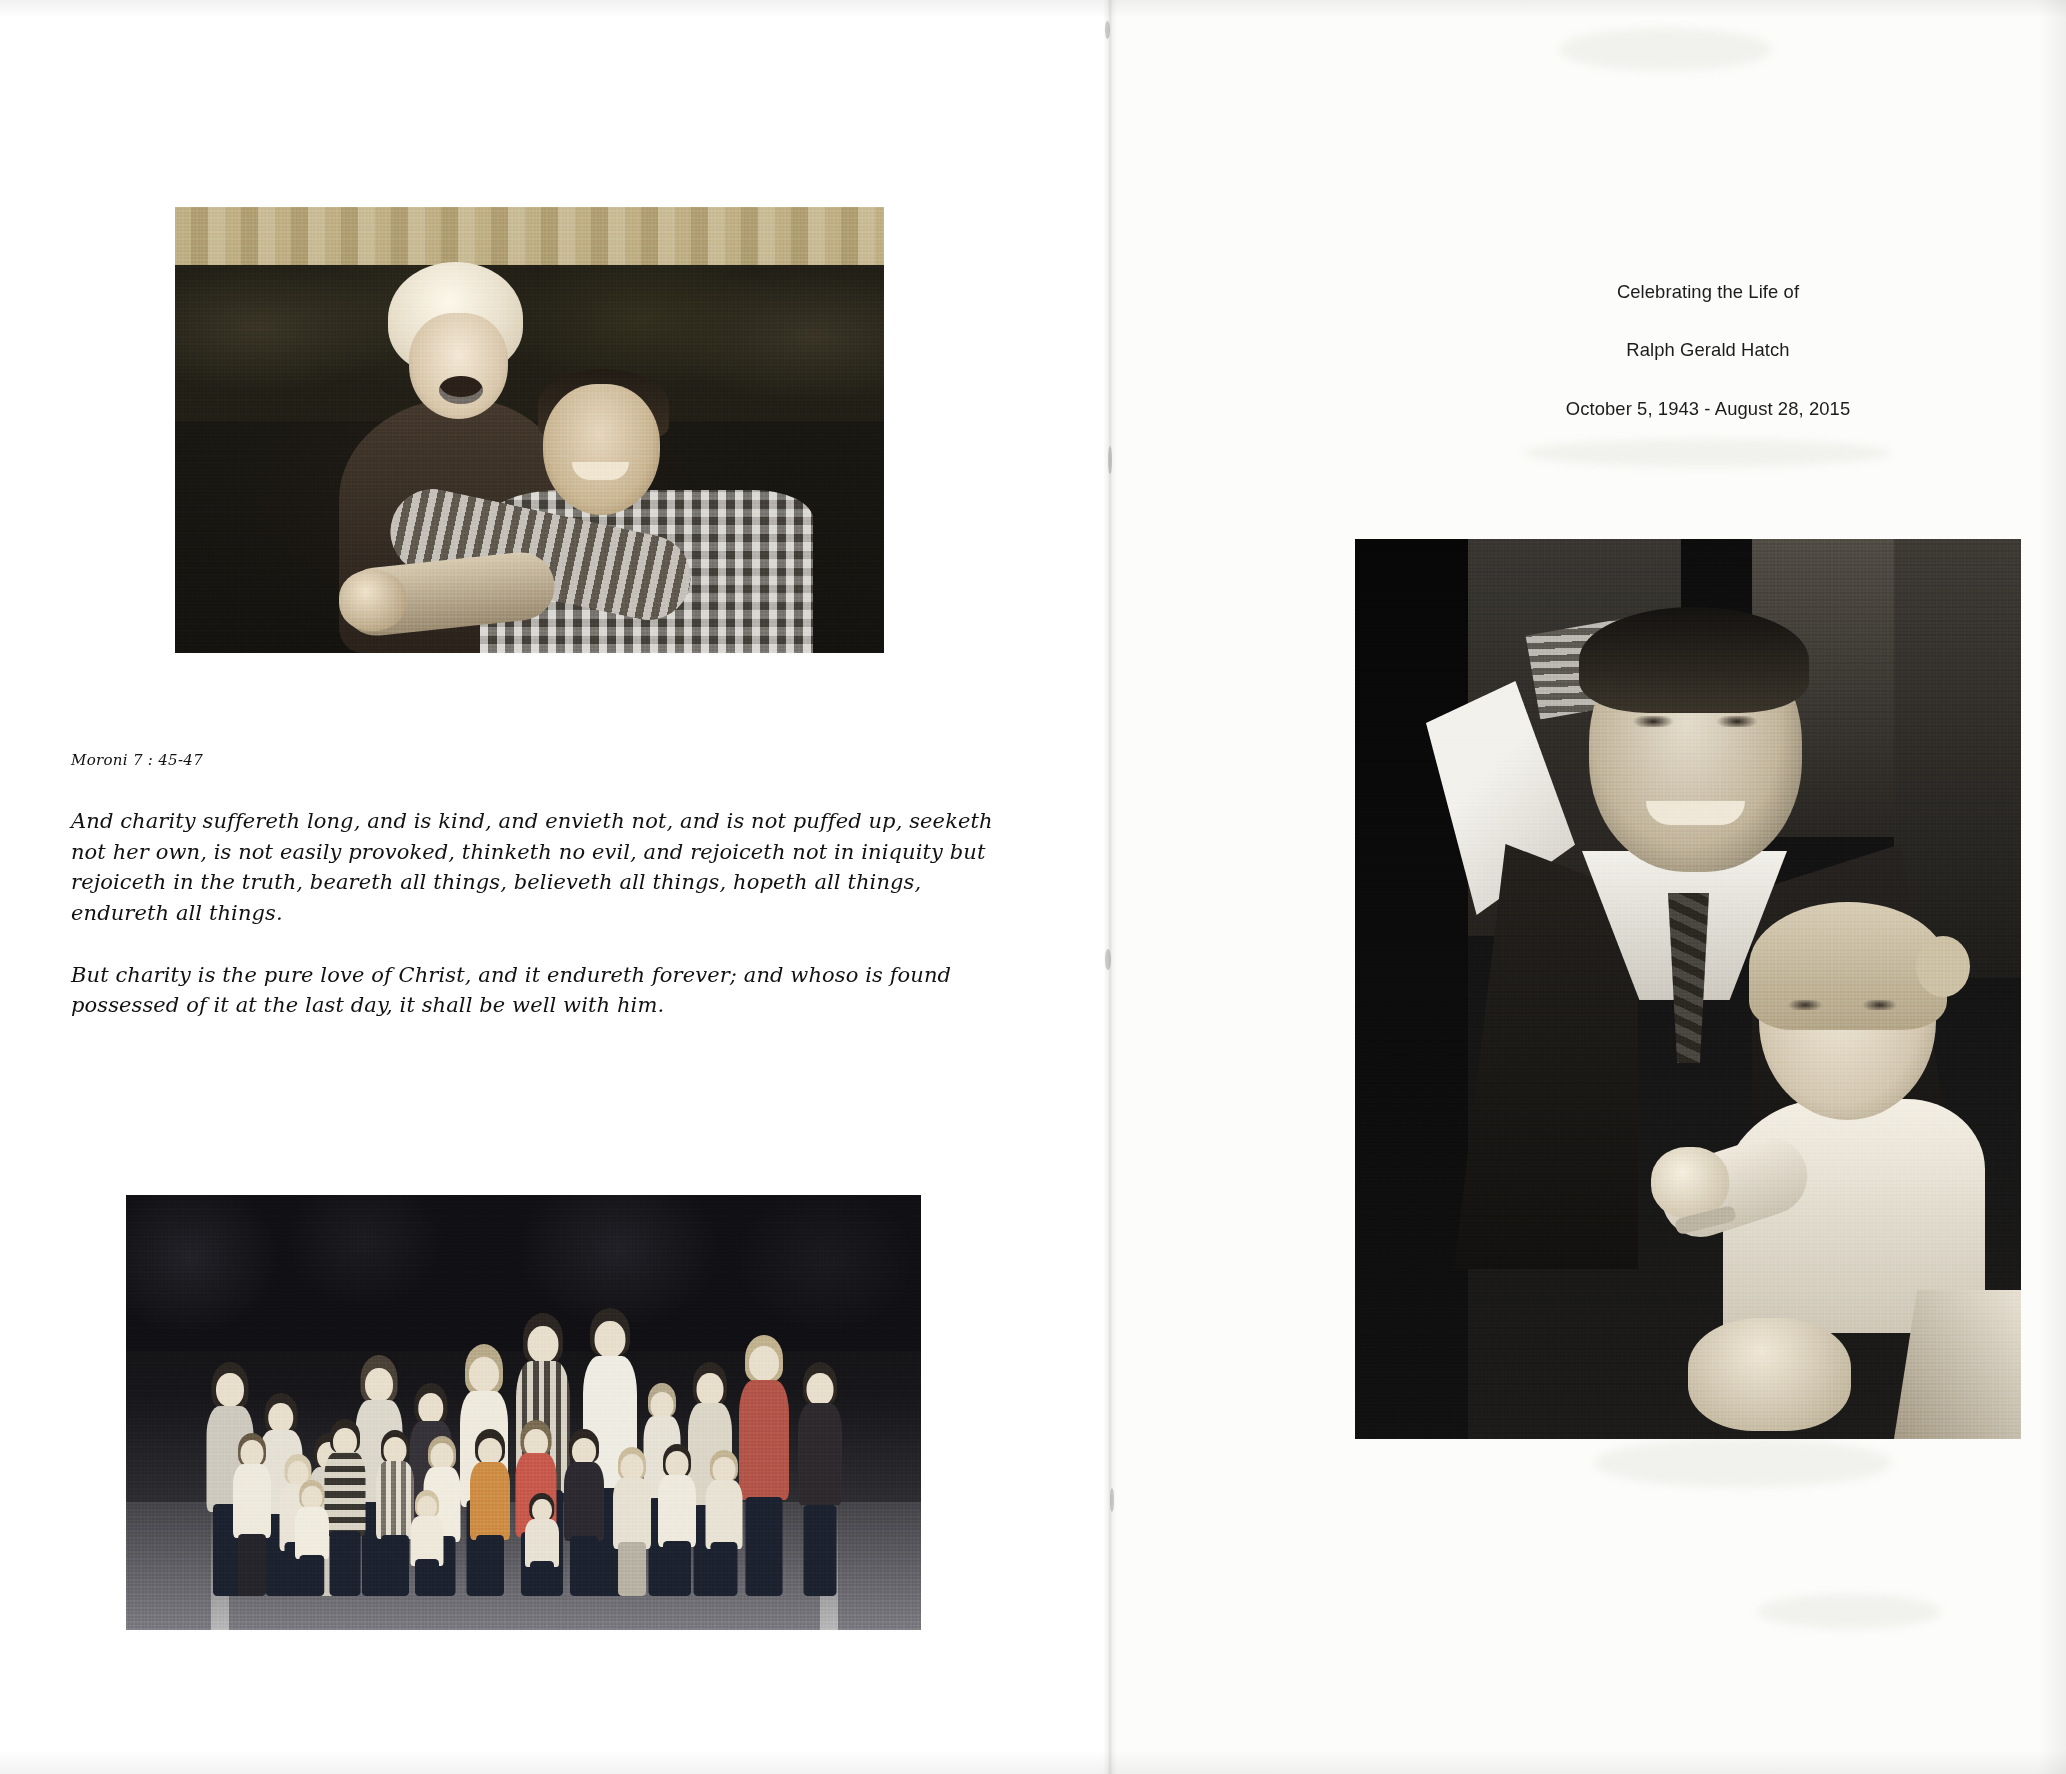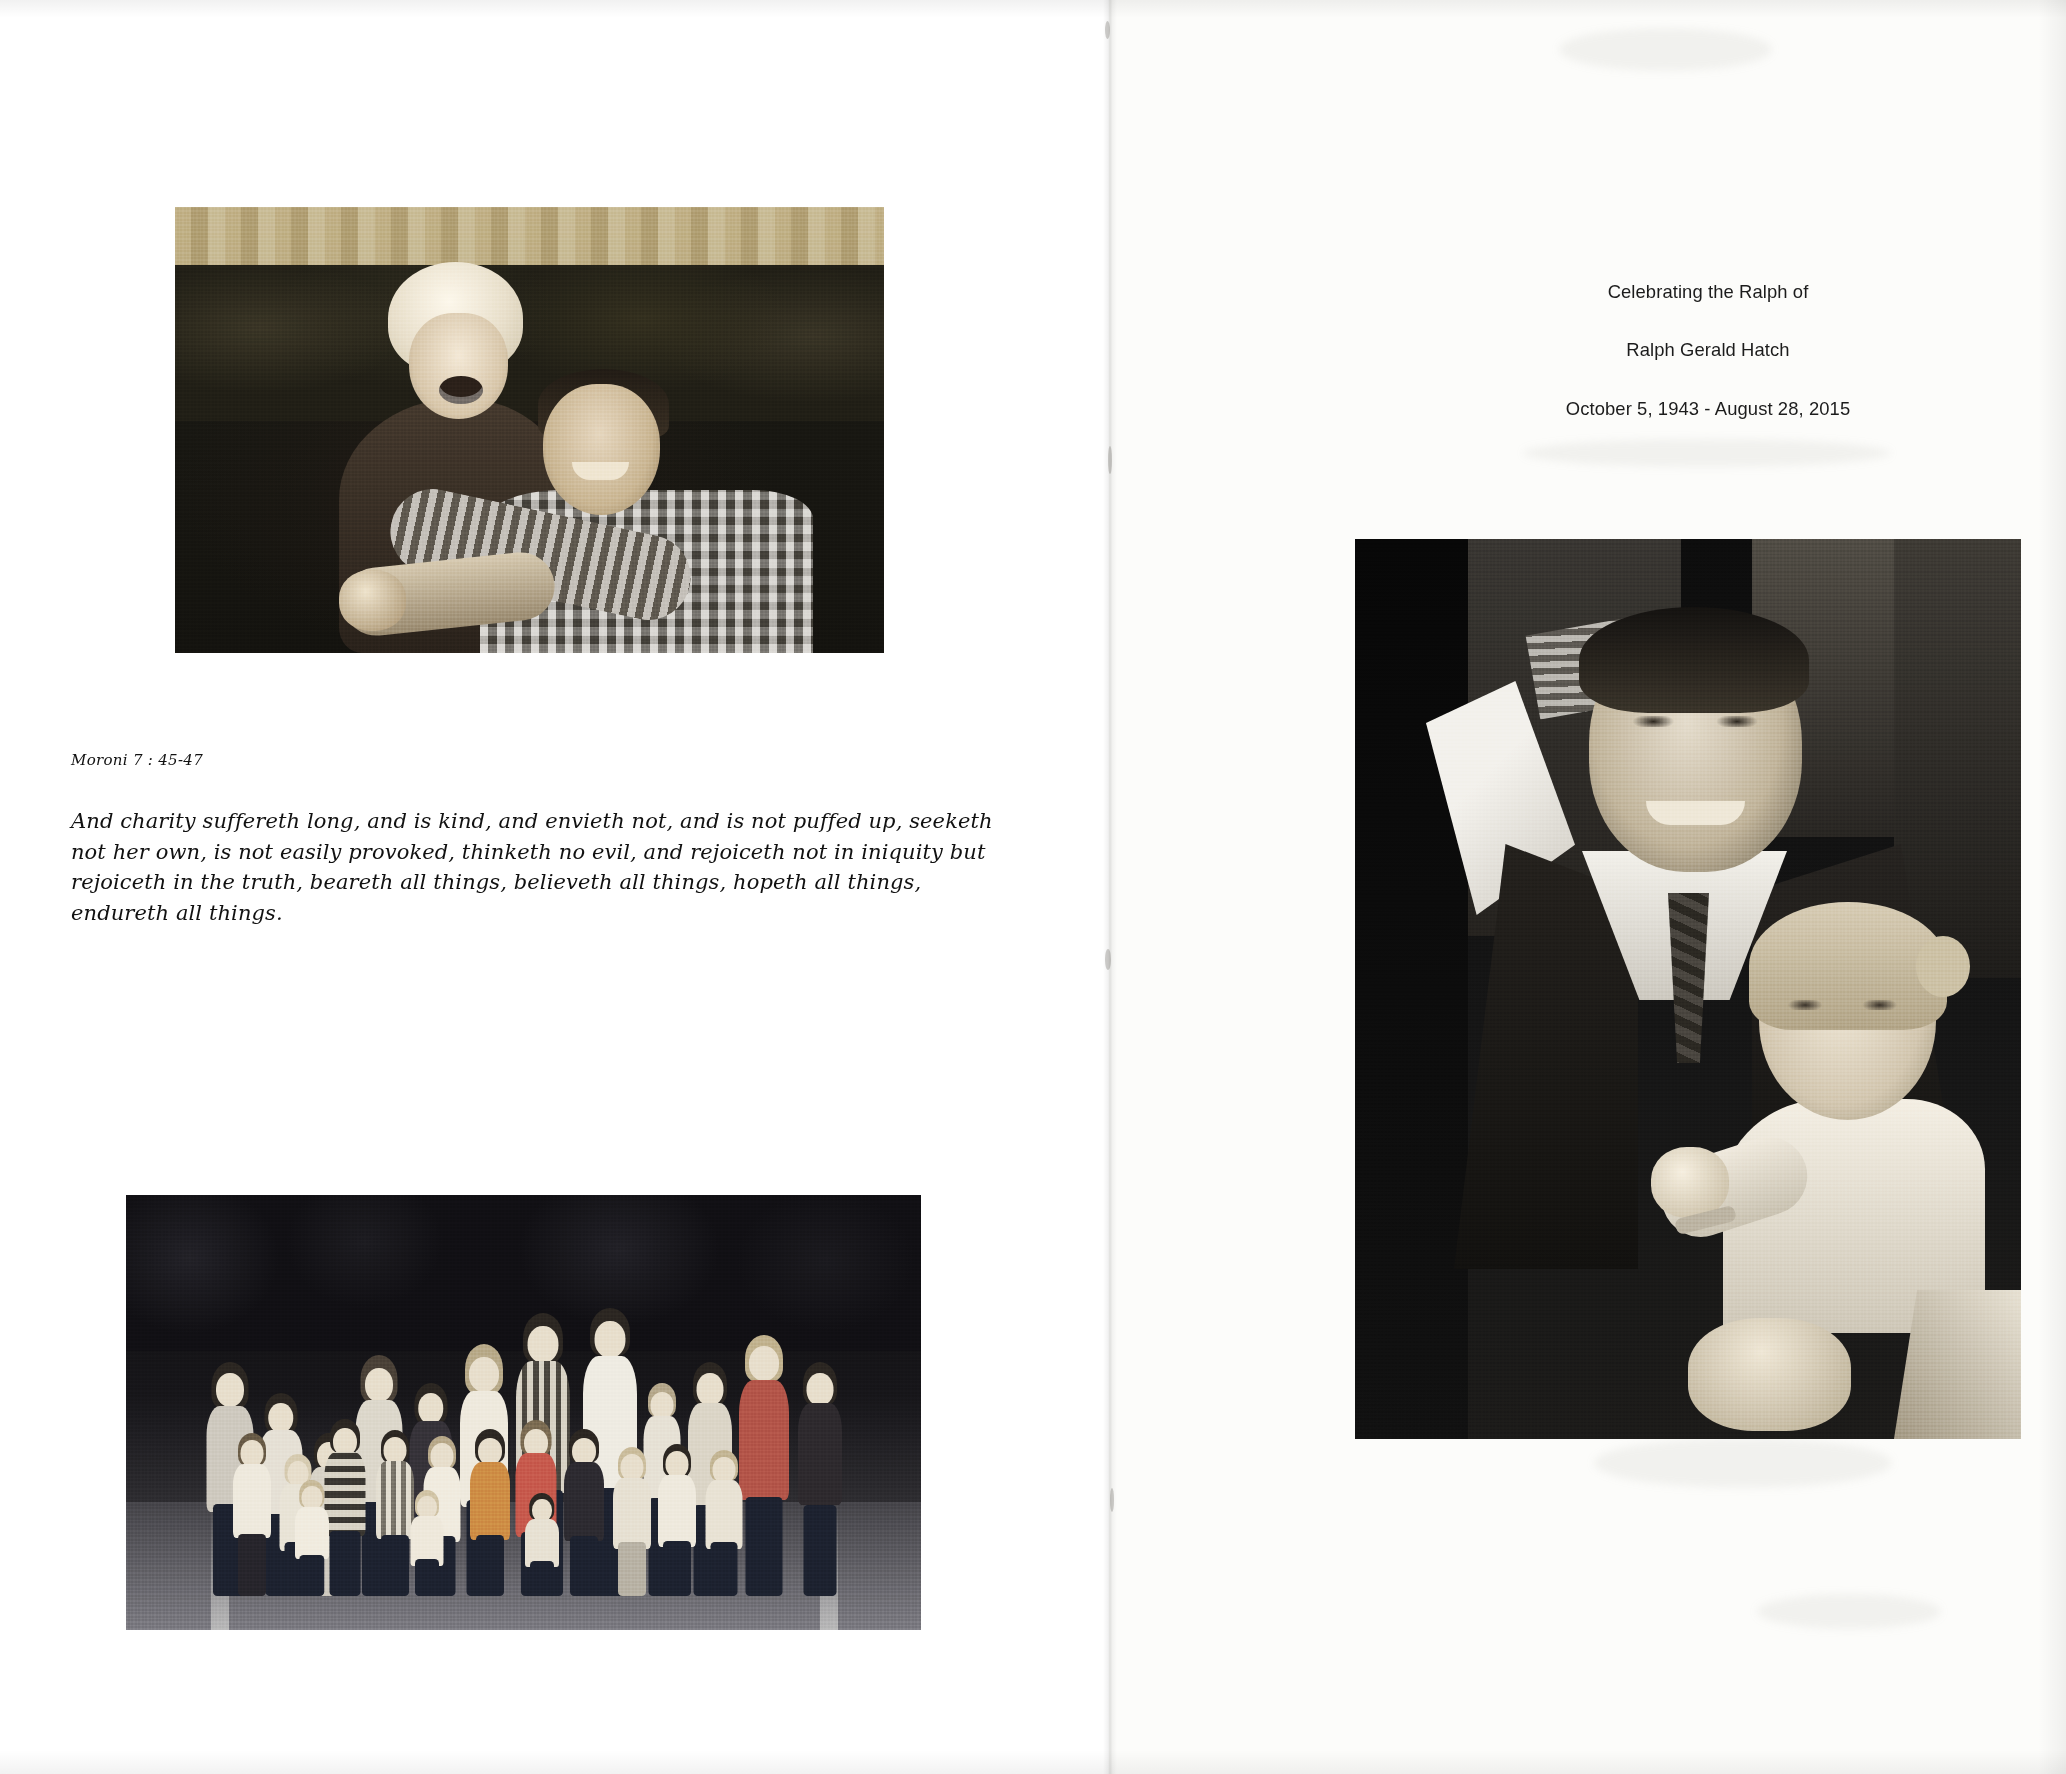--- a/index.html
+++ b/index.html
@@ -451,21 +451,21 @@
   <div class="edge-top"></div>
   <div class="edge-bottom"></div>
   <div class="edge-right"></div>
 
   <div class="smudge" style="left:1559px; top:28px; width:213px; height:43px;"></div>
   <div class="smudge" style="left:1523px; top:439px; width:368px; height:28px;"></div>
   <div class="smudge" style="left:1594px; top:1438px; width:298px; height:50px;"></div>
   <div class="smudge" style="left:1757px; top:1594px; width:184px; height:35px;"></div>
 
   <div class="memorial-header">
-    <span class="line">Celebrating the Ralph of</span>
+    <span class="line">Celebrating the Life of</span>
     <span class="line">Ralph Gerald Hatch</span>
     <span class="line last">October 5, 1943 - August 28, 2015</span>
   </div>
 
   <div class="photo" id="photo-portrait">
     <div class="bg-panel-l"></div>
     <div class="bg-panel-m"></div>
     <div class="bg-panel-r"></div>
     <div class="bg-panel-rr"></div>
     <div class="white-wedge"></div>
@@ -504,20 +504,21 @@
     <div class="lady-mouth"></div>
     <div class="arm-a"></div>
     <div class="arm-b"></div>
     <div class="hand"></div>
     <div class="grain"></div>
   </div>
 
   <div class="scripture">
     <div class="ref">Moroni 7 : 45-47</div>
     <p>And charity suffereth long, and is kind, and envieth not, and is not puffed up, seeketh not her own, is not easily provoked, thinketh no evil, and rejoiceth not in iniquity but rejoiceth in the truth, beareth all things, believeth all things, hopeth all things, endureth all things.</p>
+    <p>But charity is the pure love of Christ, and it endureth forever; and whoso is found possessed of it at the last day, it shall be well with him.</p>
   </div>
 
   <div class="photo" id="photo-family">
     <div class="trees"></div>
     <div class="road"></div>
     <div class="road-line" style="left:85px;"></div>
     <div class="road-line" style="left:694px;"></div>
 
     <div class="person" style="left:79px; width:50px; height:234px;">
       <div class="hair" style="top:0; width:37px; height:47px;"></div>

